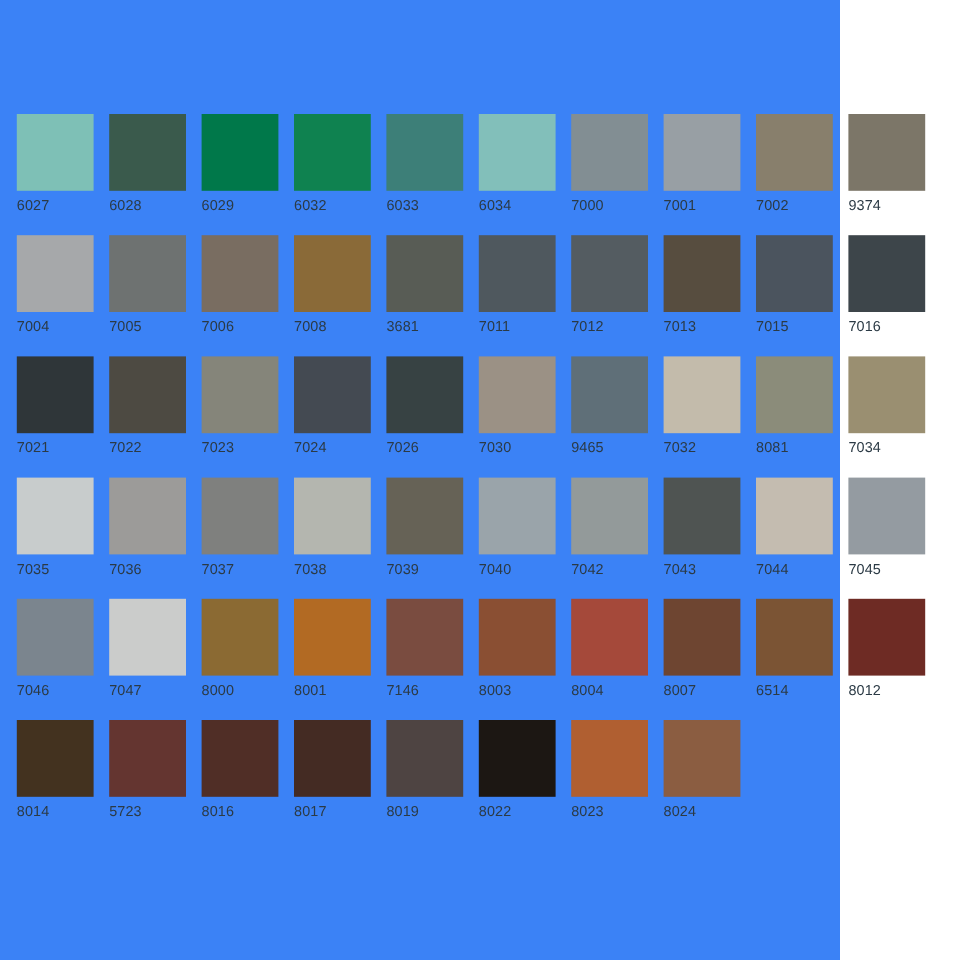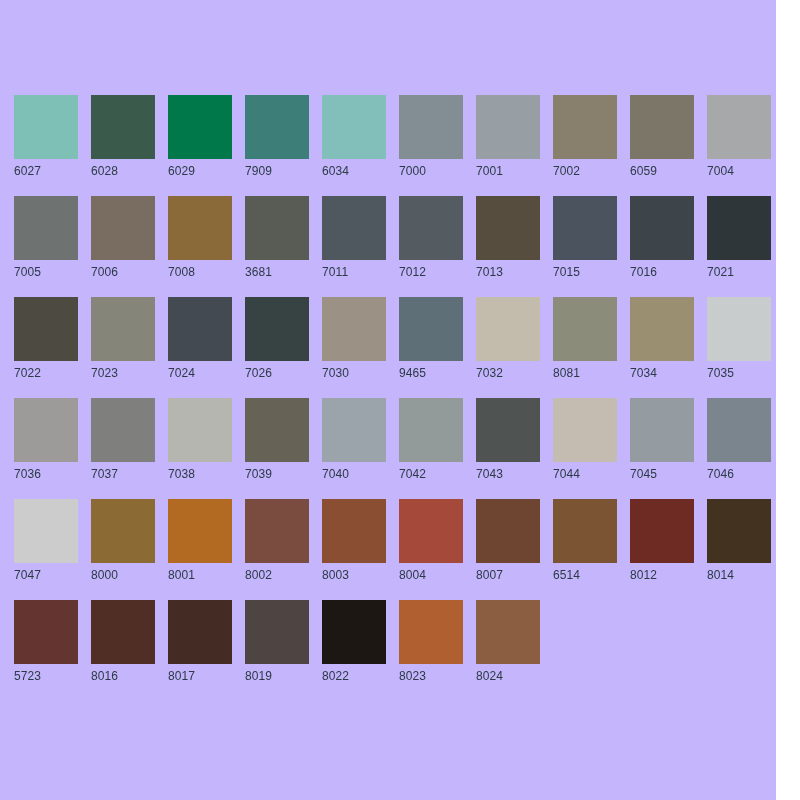--- a/index.html
+++ b/index.html
@@ -10,24 +10,24 @@
   body {
     width: 800px;
     height: 800px;
     background: #ffffff;
     font-family: "Liberation Sans", sans-serif;
     overflow: hidden;
   }
 
   #swatch-chart {
     box-sizing: border-box;
-    width: 776px;
+    width: 700px;
     height: 800px;
     padding: 95px 14px 16px 14px;
-    background: #c4b5fd;
+    background: #3b82f6;
   }
 
   .swatch-grid {
     display: grid;
     grid-template-columns: repeat(10, 64px);
     grid-auto-rows: auto;
     column-gap: 13px;
     row-gap: 17px;
     justify-content: start;
   }
@@ -64,42 +64,46 @@
       </div>
       <div class="swatch-cell">
         <span class="swatch-chip" style="background-color: rgb(58, 90, 76);"></span>
         <span class="swatch-label">6028</span>
       </div>
       <div class="swatch-cell">
         <span class="swatch-chip" style="background-color: rgb(0, 120, 74);"></span>
         <span class="swatch-label">6029</span>
       </div>
       <div class="swatch-cell">
+        <span class="swatch-chip" style="background-color: rgb(15, 130, 80);"></span>
+        <span class="swatch-label">6032</span>
+      </div>
+      <div class="swatch-cell">
         <span class="swatch-chip" style="background-color: rgb(61, 127, 120);"></span>
-        <span class="swatch-label">7909</span>
+        <span class="swatch-label">6033</span>
       </div>
       <div class="swatch-cell">
         <span class="swatch-chip" style="background-color: rgb(130, 191, 186);"></span>
         <span class="swatch-label">6034</span>
       </div>
       <div class="swatch-cell">
         <span class="swatch-chip" style="background-color: rgb(130, 142, 147);"></span>
         <span class="swatch-label">7000</span>
       </div>
       <div class="swatch-cell">
         <span class="swatch-chip" style="background-color: rgb(152, 159, 164);"></span>
         <span class="swatch-label">7001</span>
       </div>
       <div class="swatch-cell">
         <span class="swatch-chip" style="background-color: rgb(136, 127, 108);"></span>
         <span class="swatch-label">7002</span>
       </div>
       <div class="swatch-cell">
         <span class="swatch-chip" style="background-color: rgb(124, 118, 104);"></span>
-        <span class="swatch-label">6059</span>
+        <span class="swatch-label">9374</span>
       </div>
       <div class="swatch-cell">
         <span class="swatch-chip" style="background-color: rgb(166, 168, 170);"></span>
         <span class="swatch-label">7004</span>
       </div>
       <div class="swatch-cell">
         <span class="swatch-chip" style="background-color: rgb(110, 114, 113);"></span>
         <span class="swatch-label">7005</span>
       </div>
       <div class="swatch-cell">
@@ -225,21 +229,21 @@
       <div class="swatch-cell">
         <span class="swatch-chip" style="background-color: rgb(139, 106, 51);"></span>
         <span class="swatch-label">8000</span>
       </div>
       <div class="swatch-cell">
         <span class="swatch-chip" style="background-color: rgb(178, 106, 35);"></span>
         <span class="swatch-label">8001</span>
       </div>
       <div class="swatch-cell">
         <span class="swatch-chip" style="background-color: rgb(122, 76, 64);"></span>
-        <span class="swatch-label">8002</span>
+        <span class="swatch-label">7146</span>
       </div>
       <div class="swatch-cell">
         <span class="swatch-chip" style="background-color: rgb(138, 79, 51);"></span>
         <span class="swatch-label">8003</span>
       </div>
       <div class="swatch-cell">
         <span class="swatch-chip" style="background-color: rgb(165, 73, 58);"></span>
         <span class="swatch-label">8004</span>
       </div>
       <div class="swatch-cell">

